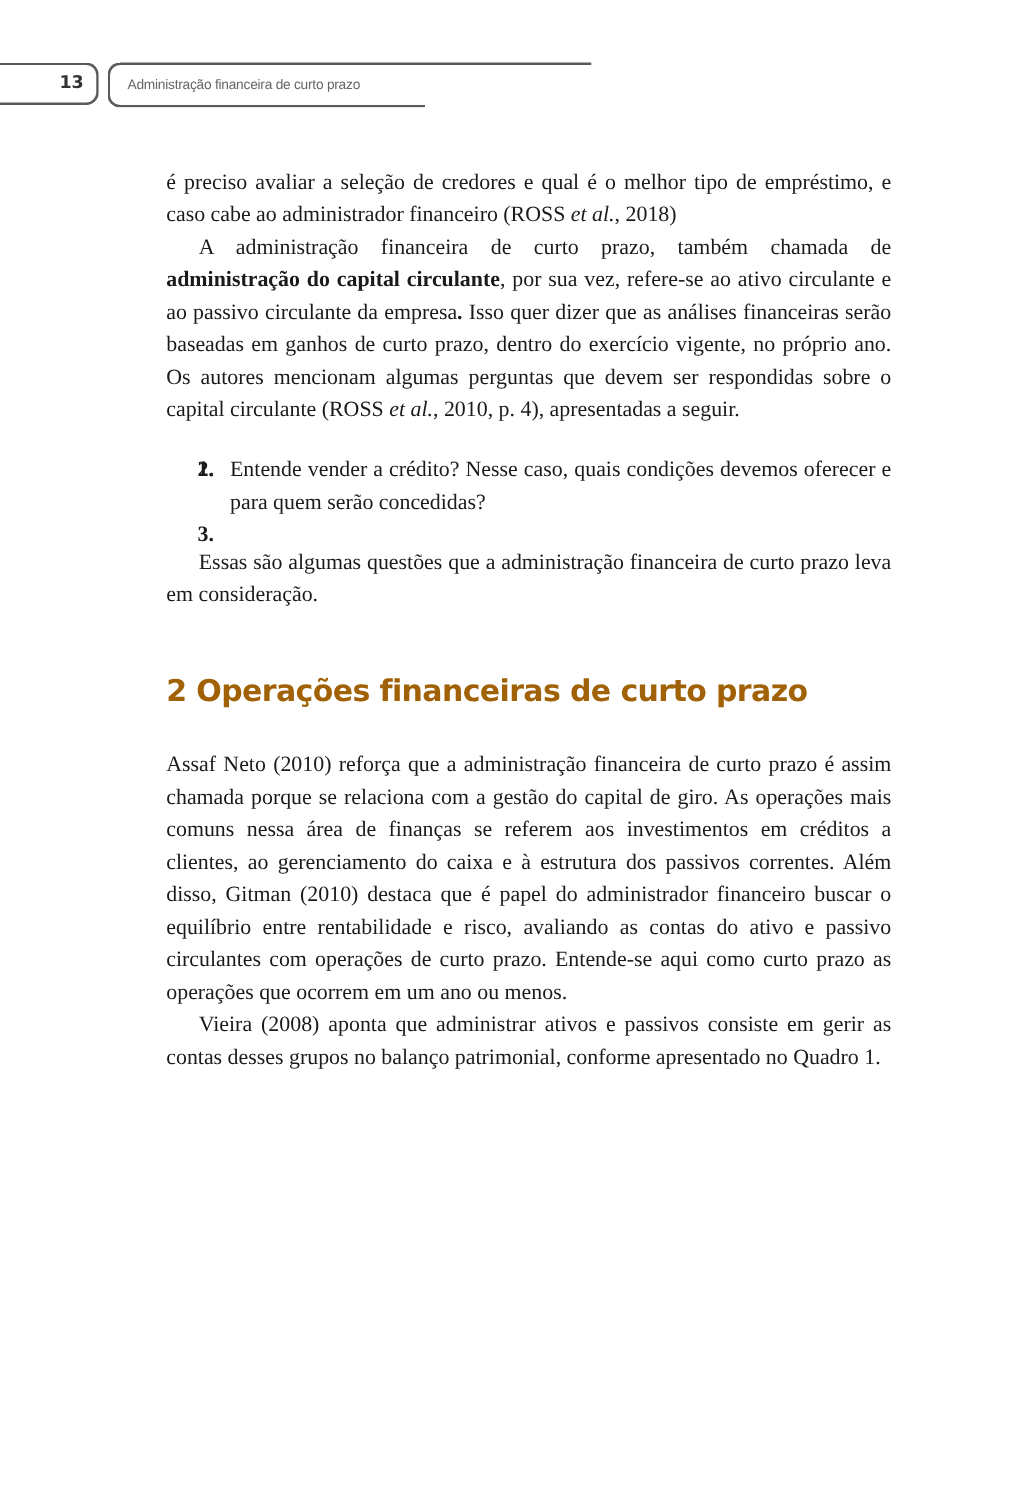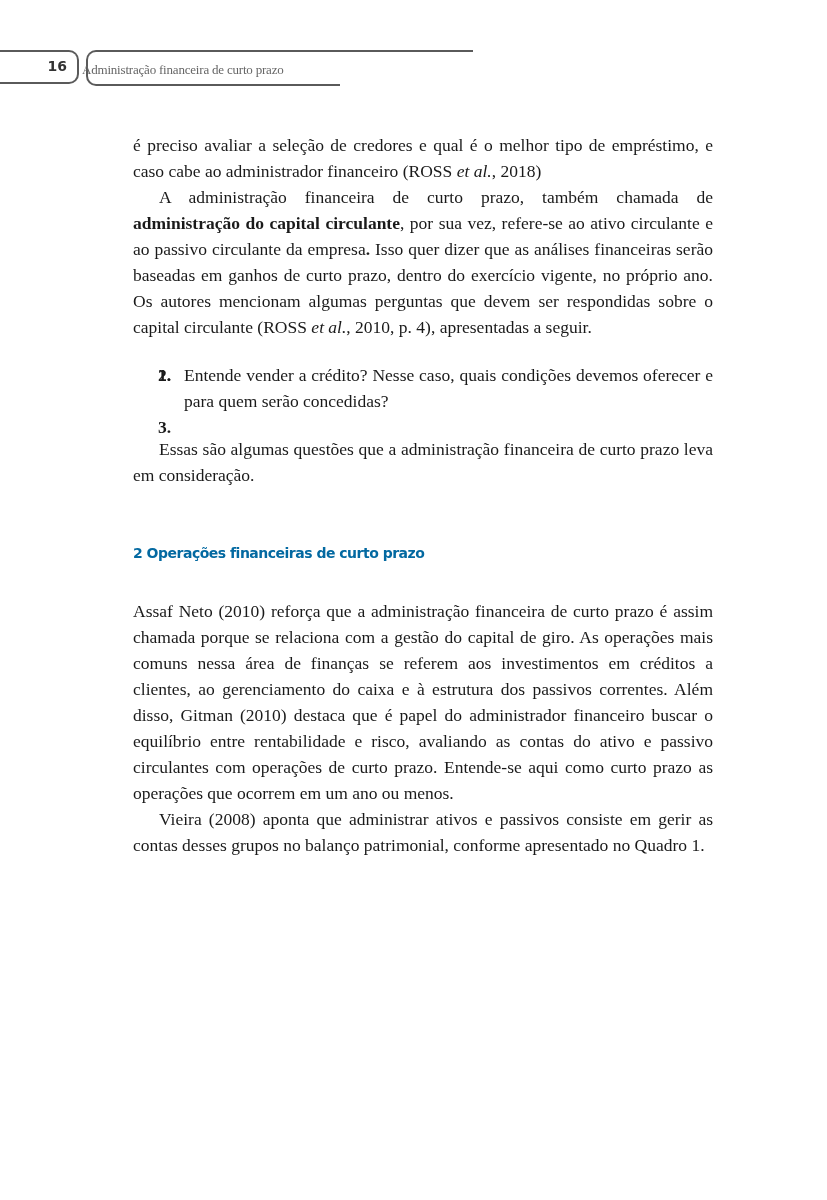--- a/index.html
+++ b/index.html
@@ -16,44 +16,44 @@
     }
     .title-box {
       position: absolute; left: 86px; top: 50px; width: 254px; height: 36px;
       border: 2px solid #5a5a5a; border-right: none; border-radius: 10px 0 0 10px;
       box-sizing: border-box;
     }
     .title-top-line {
       position: absolute; left: 96px; top: 50px; width: 377px; height: 2px; background: #5a5a5a;
     }
     .running-title {
-      position: absolute; left: 82px; top: 62px;
-      font-family: Liberation Serif, serif; font-size: 13px; color: #666; letter-spacing: -0.2px;
+      position: absolute; left: 102px; top: 62px;
+      font-family: Liberation Sans, sans-serif; font-size: 11px; color: #666; letter-spacing: -0.2px;
     }
     .content {
       position: absolute; left: 133px; top: 132px; width: 580px;
       font-family: "Liberation Serif", serif; font-size: 17.5px; line-height: 26px;
       text-align: justify; color: #1a1a1a;
     }
     .content p { margin: 0; }
     .indent { text-indent: 26px; }
     .list { margin: 22px 0 22px 0; padding: 0; list-style: none; }
     .list li { position: relative; padding-left: 51px; }
     .list .num { position: absolute; left: 25px; top: 0; font-weight: bold; }
     .section-title {
-      font-family: "DejaVu Sans", sans-serif; font-weight: bold; font-size: 14px;
-      letter-spacing: -0.5px; color: #0369a1; margin: 50px 0 30px 0; line-height: 30px; text-align: left;
+      font-family: "DejaVu Sans", sans-serif; font-weight: bold; font-size: 24px;
+      letter-spacing: -0.5px; color: #a16207; margin: 50px 0 30px 0; line-height: 30px; text-align: left;
     }
   </style>
 </head>
 <body>
 
 <div class="header">
   <div class="page-box">
-    <span class="page-num">16</span>
+    <span class="page-num">13</span>
   </div>
   <div class="title-box"></div>
   <div class="title-top-line"></div>
   <span class="running-title">Administração financeira de curto prazo</span>
 </div>
 
 <div class="content">
   <p><span>é preciso avaliar a seleção de credores e qual é o melhor tipo de empréstimo, e caso cabe ao administrador financeiro (ROSS </span><i>et al.</i><span>, 2018)</span></p>
 
   <p class="indent"><span>A administração financeira de curto prazo, também chamada de </span><b>administração do capital circulante</b><span>, por sua vez, refere-se ao ativo circulante e ao passivo circulante da empresa</span><b>.</b><span> Isso quer dizer que as análises financeiras serão baseadas em ganhos de curto prazo, dentro do exercício vigente, no próprio ano. Os autores mencionam algumas perguntas que devem ser respondidas sobre o capital circulante (ROSS </span><i>et al.</i><span>, 2010, p. 4), apresentadas a seguir.</span></p>

